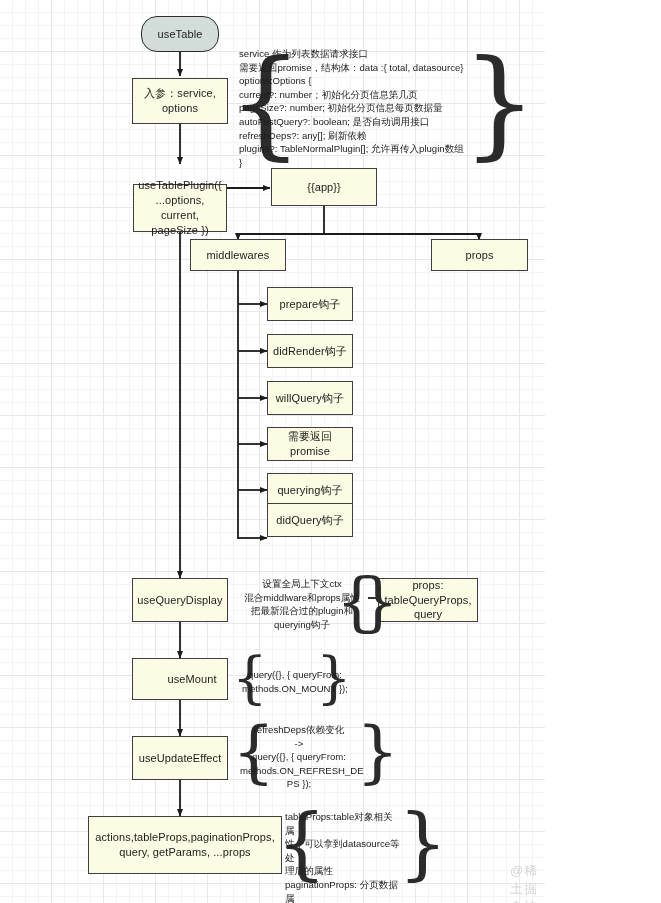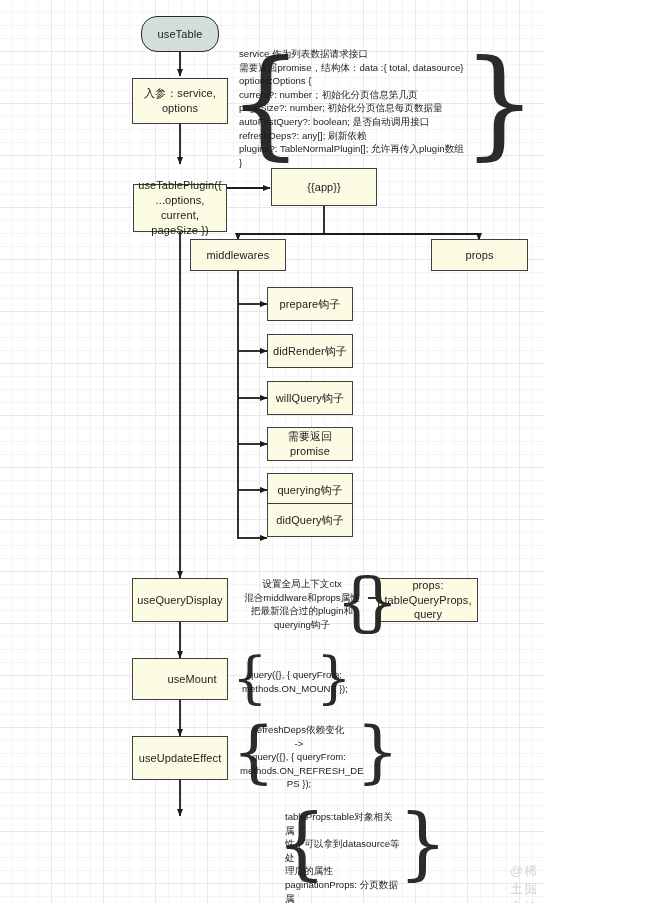--- a/index.html
+++ b/index.html
@@ -137,20 +137,22 @@
   <div class="node" style="left:132px;top:578px;width:96px;height:44px;">useQueryDisplay</div>
 
   <div class="node" style="left:378px;top:578px;width:100px;height:44px;white-space:pre-line;">props:
 tableQueryProps,
 query</div>
 
   <div class="node" style="left:132px;top:658px;width:96px;height:42px;padding-left:28px;">useMount</div>
 
   <div class="node" style="left:132px;top:736px;width:96px;height:44px;">useUpdateEffect</div>
 
+  <div class="node" style="left:88px;top:816px;width:194px;height:58px;white-space:pre-line;">actions,tableProps,paginationProps,
+query, getParams, ...props</div>
 
   <div class="brace br-l" style="left:228px;top:44px;font-size:118px;">{</div>
   <div class="brace br-r" style="left:462px;top:44px;font-size:118px;">}</div>
   <div class="ann left" style="left:239px;top:47px;width:225px;">service 作为列表数据请求接口
 需要返回promise，结构体：data :{ total, datasource}
 options:Options {
   current?: number；初始化分页信息第几页
   pageSize?: number; 初始化分页信息每页数据量
   autoFirstQuery?: boolean; 是否自动调用接口
   refreshDeps?: any[]; 刷新依赖

